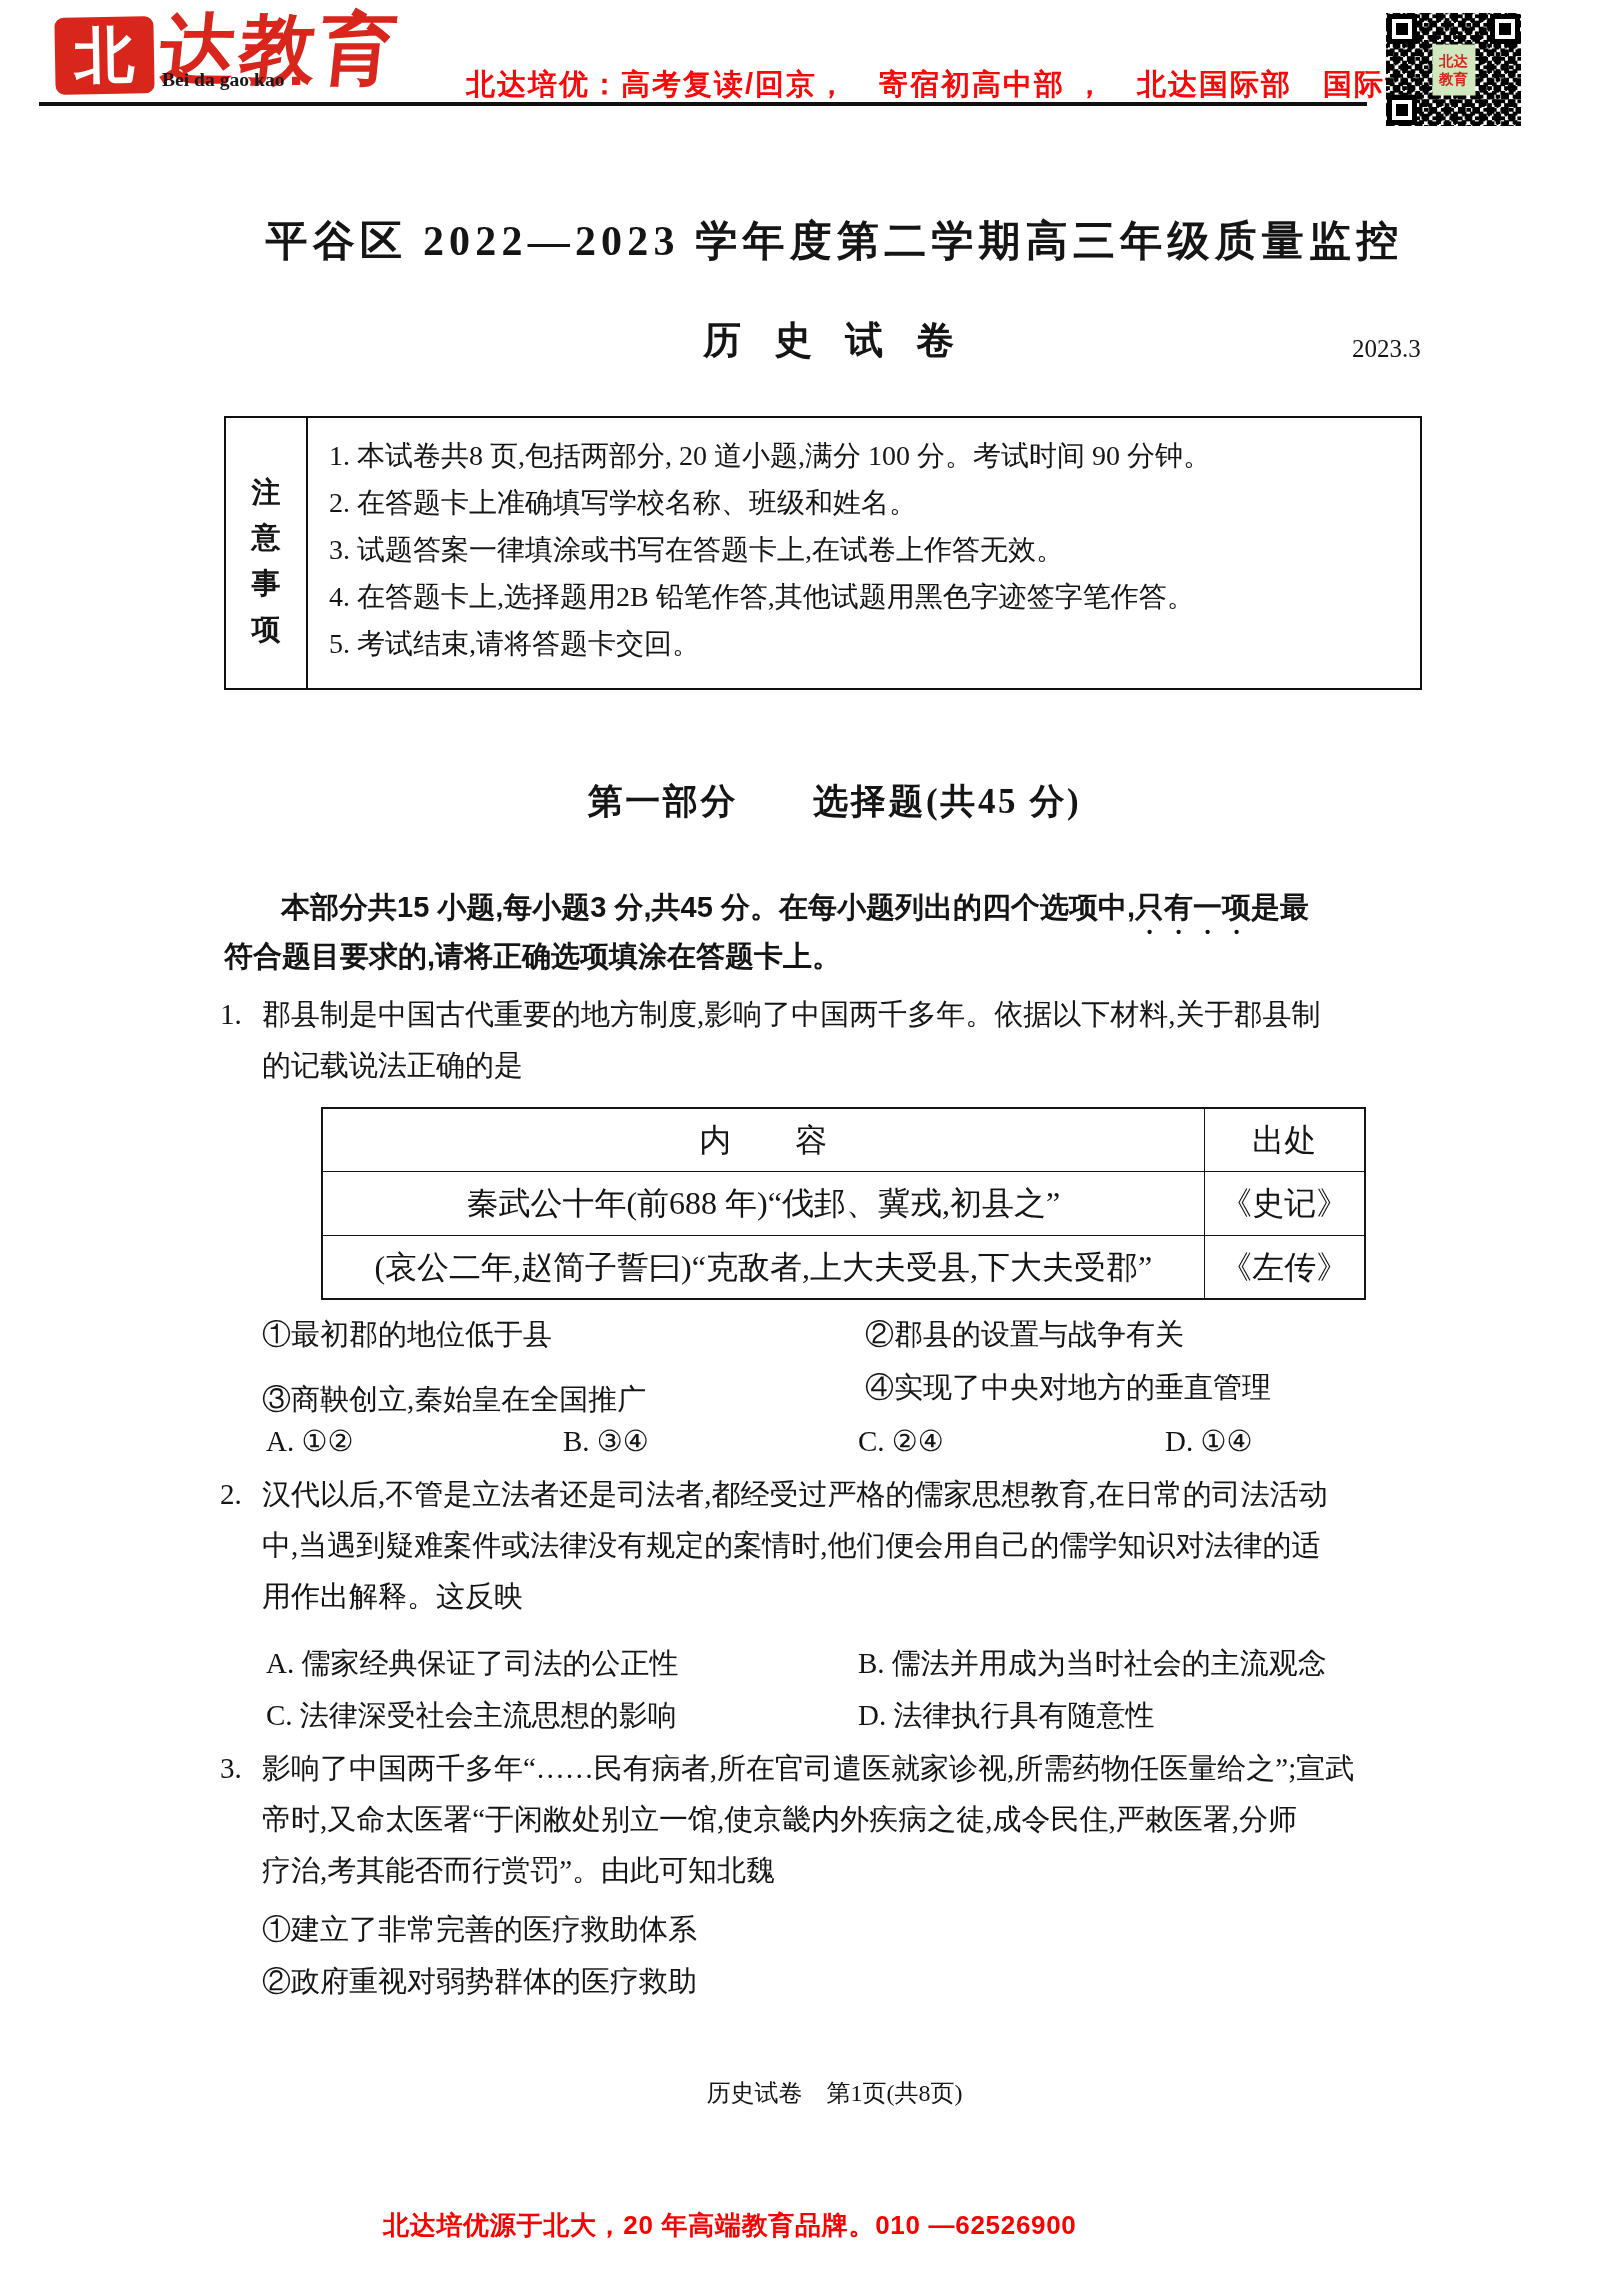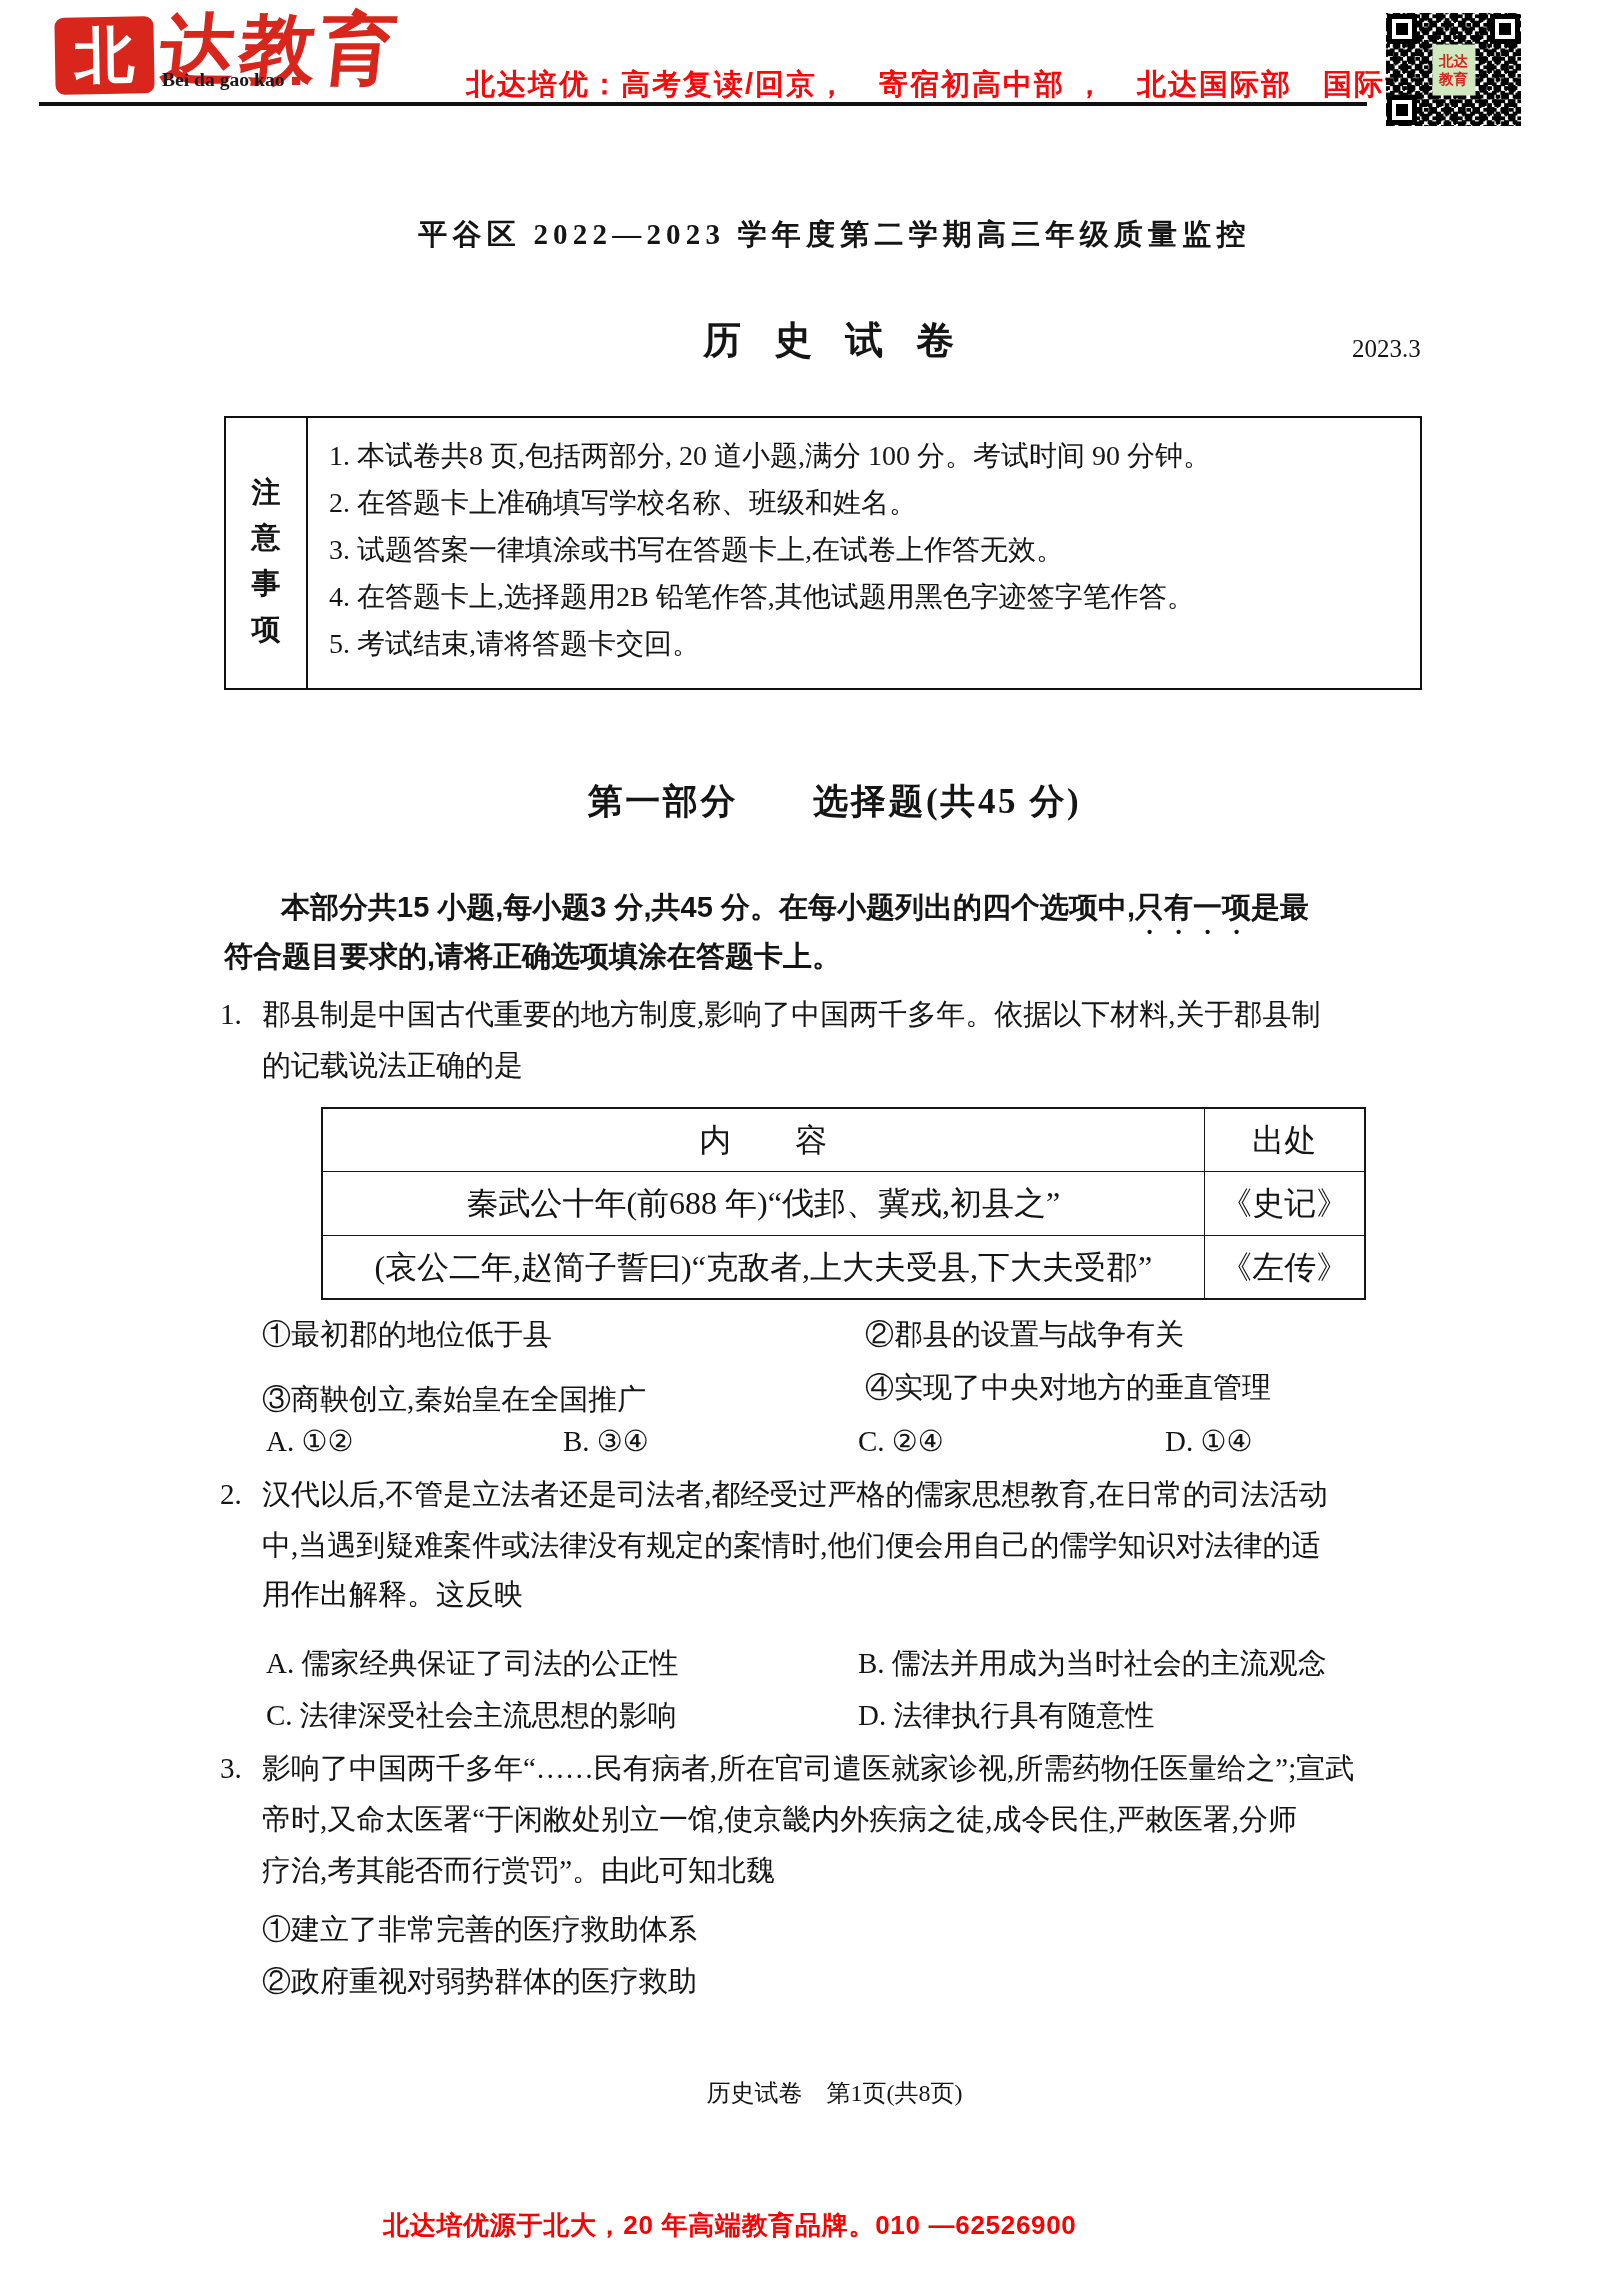--- a/index.html
+++ b/index.html
@@ -28,21 +28,21 @@
     background-size:14.4px 14.4px,8.5px 8.5px;background-position:0 0,3.9px 5.2px;}
   .qr-finder{position:absolute;width:19.6px;height:19.6px;background:#fff;border:5.9px solid #000;}
   .qr-finder::after{content:"";position:absolute;inset:3.9px;background:#000;}
   #qr-f-tl{left:1.3px;top:1.3px;} #qr-f-tr{right:1.3px;top:1.3px;} #qr-f-bl{left:1.3px;bottom:1.3px;}
   #qr-center{position:absolute;left:50%;top:50%;transform:translate(-50%,-50%);width:43px;height:51px;
     background:#cfe8c0;display:flex;flex-direction:column;align-items:center;justify-content:center;}
   #qr-center span{color:#d9261c;font-size:14.4px;font-weight:bold;line-height:1.25;white-space:nowrap;}
 
   
   .center-wrap{position:absolute;left:52px;width:1565px;text-align:center;white-space:nowrap;line-height:1;}
-  #main-title{top:220px;font-size:29px;font-weight:bold;letter-spacing:5.2px;}
+  #main-title{top:220px;font-size:42px;font-weight:bold;letter-spacing:5.2px;}
   #subject-title{top:321px;font-size:38px;font-weight:bold;letter-spacing:11.8px;}
   #exam-date{left:1352px;top:336px;font-size:25px;}
 
   
   #notice-box{left:224px;top:416px;width:1198px;height:274px;border:2.6px solid #101010;box-sizing:border-box;}
   #notice-divider{position:absolute;left:80px;top:0;height:100%;width:2px;background:#101010;}
   .notice-char{position:absolute;left:0;width:80px;text-align:center;font-size:29px;font-weight:bold;line-height:1;}
   #notice-c0{top:60px;} #notice-c1{top:105px;} #notice-c2{top:151px;} #notice-c3{top:197px;}
   .notice-item{position:absolute;left:103px;font-size:28px;line-height:1;white-space:nowrap;}
   #notice-i0{top:23.6px;} #notice-i1{top:71px;} #notice-i2{top:118px;} #notice-i3{top:165px;} #notice-i4{top:212px;}
@@ -65,21 +65,21 @@
   #q1-table tr.h td{height:62px;}
   #q1-table tr.r1 td{height:63px;}
   #q1-table tr.r2 td{height:62px;}
 
   #q1-o0{left:262px;top:1320px;} #q1-o1{left:865px;top:1320px;}
   #q1-o2{left:262px;top:1373px;margin-top:12px;} #q1-o3{left:865px;top:1373px;}
   #q1-c0{left:266px;top:1427px;} #q1-c1{left:563px;top:1427px;}
   #q1-c2{left:858px;top:1427px;} #q1-c3{left:1165px;top:1427px;}
 
   #q2-num{left:220px;top:1480px;} #q2-l0{left:262px;top:1480px;}
-  #q2-l1{left:262px;top:1531px;} #q2-l2{left:262px;top:1582px;font-family:Liberation Mono, monospace;}
+  #q2-l1{left:262px;top:1531px;} #q2-l2{left:262px;top:1582px;}
   #q2-c0{left:266px;top:1649px;} #q2-c1{left:858px;top:1649px;}
   #q2-c2{left:266px;top:1701px;} #q2-c3{left:858px;top:1701px;}
 
   #q3-num{left:220px;top:1754px;} #q3-l0{left:262px;top:1754px;}
   #q3-l1{left:262px;top:1805px;} #q3-l2{left:262px;top:1856px;}
   #q3-o0{left:262px;top:1915px;} #q3-o1{left:262px;top:1967px;}
 
   
   #page-footer{top:2081px;font-size:24px;}
   #bottom-slogan{left:383px;top:2212px;font-size:26px;font-weight:bold;color:#fb0000;letter-spacing:0.7px;}

